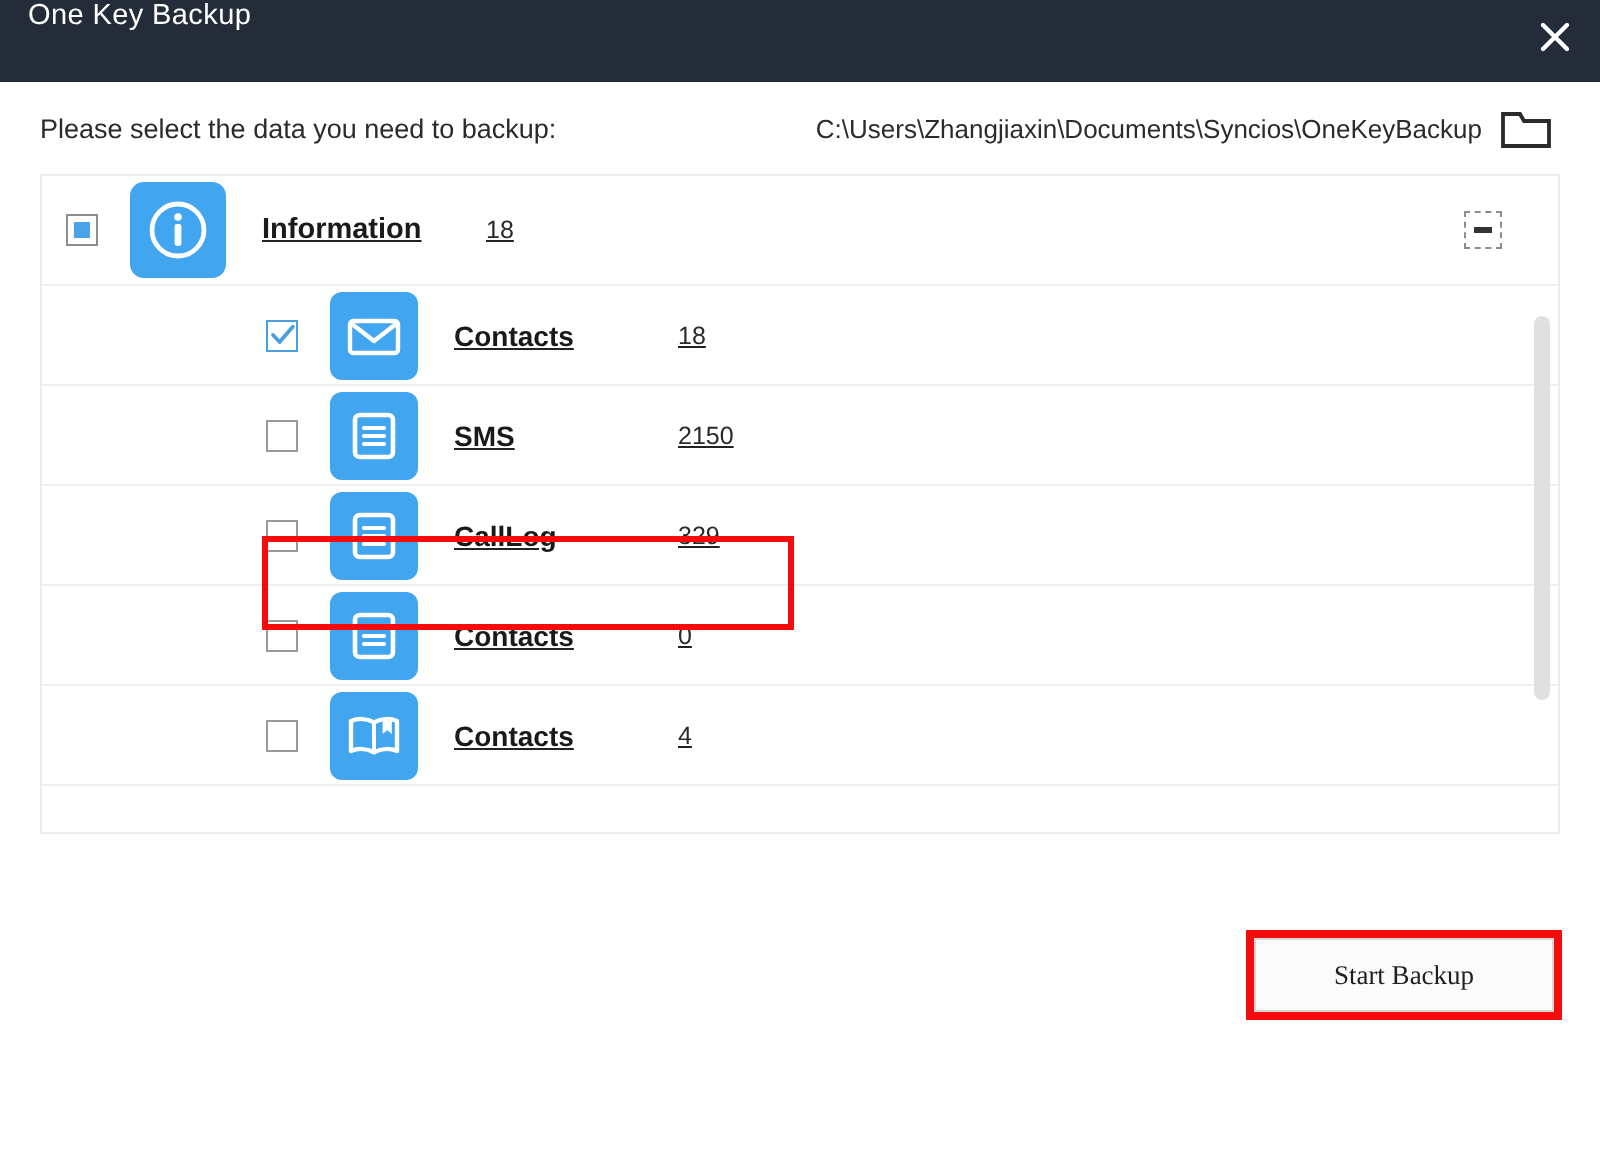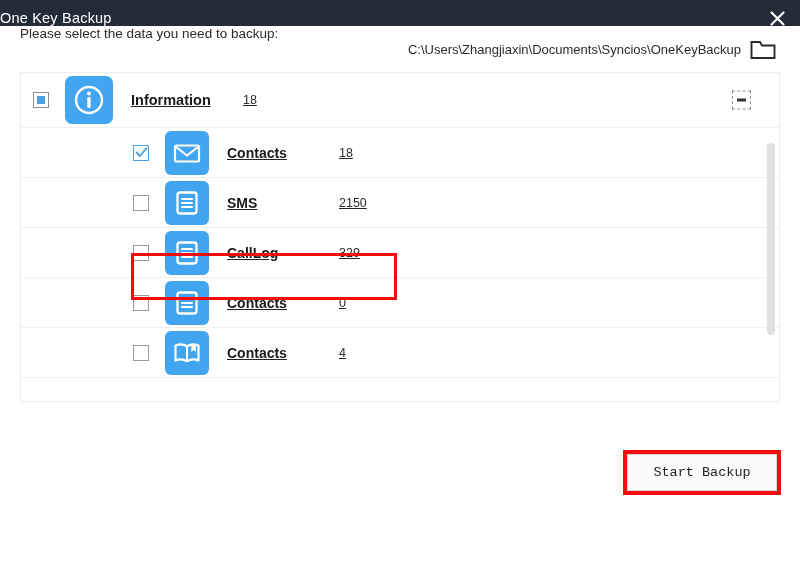--- a/index.html
+++ b/index.html
@@ -13,24 +13,25 @@
   body {
     font-family: "Liberation Sans", sans-serif;
     background: #ffffff;
     color: #222222;
     -webkit-font-smoothing: antialiased;
   }
 
   
   .titlebar {
     position: relative;
-    height: 26px;
+    height: 41px;
     background: #242c3a;
     display: flex;
-    align-items: flex-end;
+    align-items: flex-start;
+    padding-left: 14px;
   }
   .titlebar-text {
     color: #ffffff;
     font-size: 14.5px;
     letter-spacing: 0.2px;
   }
   .close-btn {
     position: absolute;
     right: 0;
     top: 0;
@@ -41,20 +42,21 @@
     justify-content: center;
     cursor: pointer;
   }
   .close-btn svg { display: block; }
 
   
   .header-row {
     position: relative;
     height: 46px;
     display: flex;
+    align-items: center;
     padding: 0 26px 0 20px;
   }
   .instruction {
     font-size: 13.5px;
     color: #2b2b2b;
   }
   .path-area {
     position: absolute;
     right: 24px;
     top: 0;
@@ -233,21 +235,21 @@
     right: 19px;
     top: 48px;
     border: 4px solid #f40c0c;
     padding: 0;
   }
   .start-btn {
     width: 150px;
     height: 37px;
     background: #fbfbfb;
     border: 1px solid #d6d6d6;
-    font-family: Liberation Mono, monospace;
+    font-family: Liberation Serif, serif;
     font-size: 13.5px;
     color: #1f1f1f;
     cursor: pointer;
     display: flex;
     align-items: center;
     justify-content: center;
   }
 </style>
 </head>
 <body>

